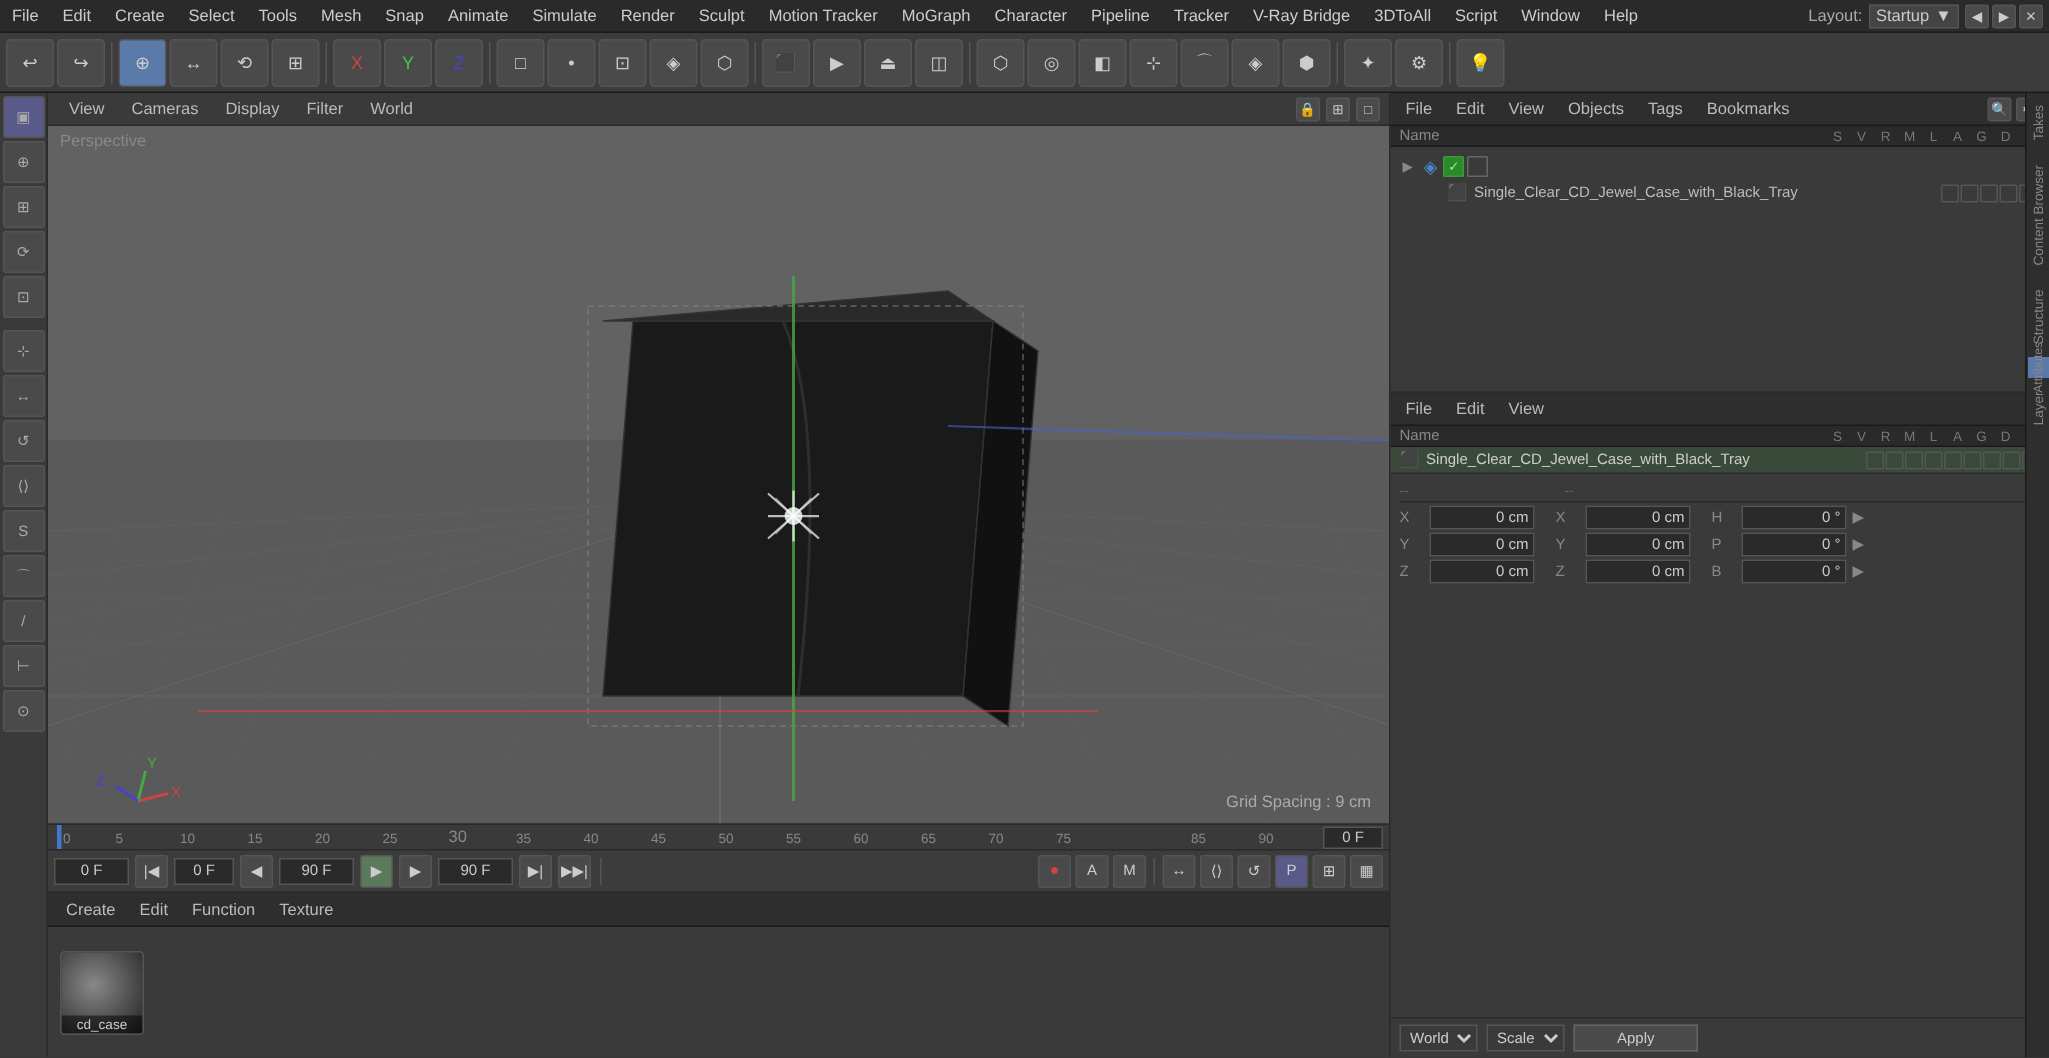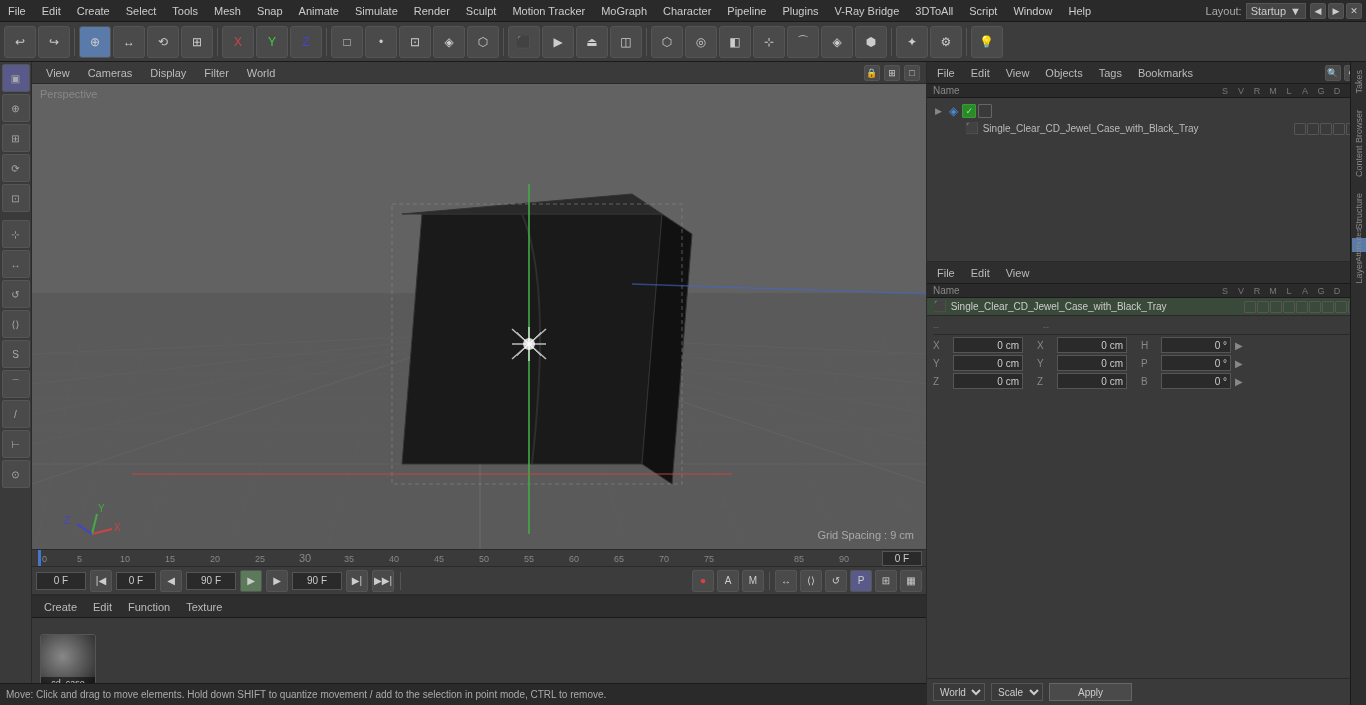--- a/index.html
+++ b/index.html
@@ -403,21 +403,21 @@
   <div class="menu-item">Mesh</div>
   <div class="menu-item">Snap</div>
   <div class="menu-item">Animate</div>
   <div class="menu-item">Simulate</div>
   <div class="menu-item">Render</div>
   <div class="menu-item">Sculpt</div>
   <div class="menu-item">Motion Tracker</div>
   <div class="menu-item">MoGraph</div>
   <div class="menu-item">Character</div>
   <div class="menu-item">Pipeline</div>
-  <div class="menu-item">Plugins</div>
+  <div class="menu-item">Tracker</div>
   <div class="menu-item">V-Ray Bridge</div>
   <div class="menu-item">3DToAll</div>
   <div class="menu-item">Script</div>
   <div class="menu-item">Window</div>
   <div class="menu-item">Help</div>
   <div class="layout-right">
     <span style="font-size:11px;color:#aaa;margin-right:4px;">Layout:</span>
     <div class="layout-dropdown">
       <span>Startup</span>
       <span>▼</span>
@@ -660,23 +660,20 @@
         <div class="panel-header-btn">Function</div>
         <div class="panel-header-btn">Texture</div>
       </div>
       <div class="material-content">
         <div class="material-thumb">
           <div class="material-name">cd_case</div>
         </div>
       </div>
     </div>
 
-    <div id="status-bar">
-      <span>Move: Click and drag to move elements. Hold down SHIFT to quantize movement / add to the selection in point mode, CTRL to remove.</span>
-    </div>
   </div>
 
   <div id="right-panel" style="width:440px;background:#3a3a3a;border-left:1px solid #2a2a2a;display:flex;flex-direction:column;position:relative;">
 
     <div id="objects-panel" style="height:200px;border-bottom:1px solid #2a2a2a;display:flex;flex-direction:column;">
       <div class="panel-header">
         <div class="panel-header-btn">File</div>
         <div class="panel-header-btn">Edit</div>
         <div class="panel-header-btn">View</div>
         <div class="panel-header-btn">Objects</div>

